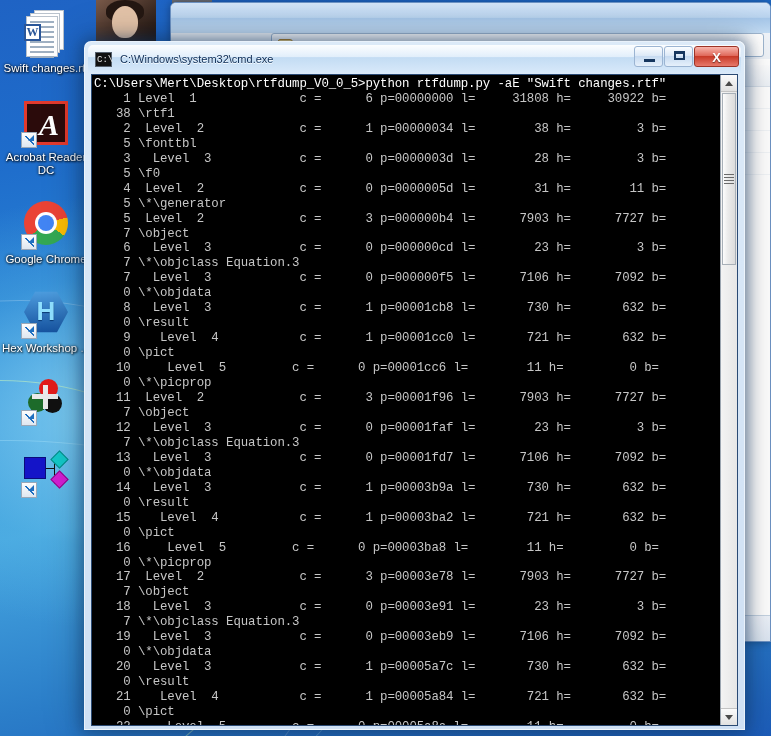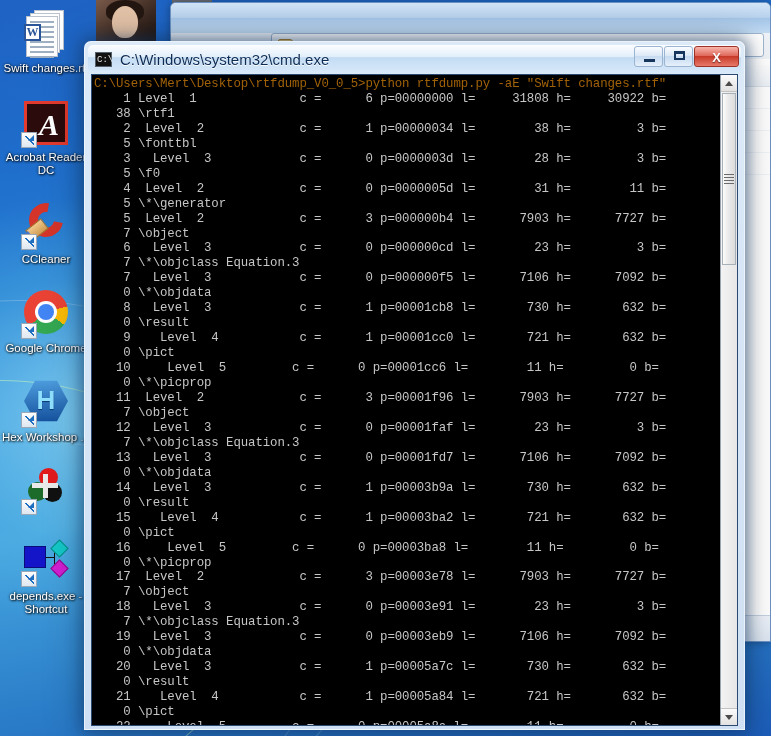--- a/index.html
+++ b/index.html
@@ -211,21 +211,21 @@
     background:linear-gradient(180deg, rgba(255,255,255,0.92) 0%, rgba(226,239,251,0.92) 42%,
       rgba(193,219,243,0.93) 45%, rgba(216,233,250,0.95) 100%);
     display:flex; align-items:center; padding-left:7px;
   }
   .cmd-ico {
     width:17px; height:15px; background:#111; border:1px solid #55606d;
     color:#e6e6e6; font:9px/14px "Liberation Mono", monospace;
     padding-left:1px; flex:none;
   }
   .cmd-title {
-    margin-left:8px; font-size:15px; color:#0d2c55;
+    margin-left:8px; font-size:11px; color:#0d2c55;
     text-shadow:0 1px 0 rgba(255,255,255,0.9);
     white-space:nowrap;
   }
   .cmd-btns { position:absolute; right:2px; top:1px; display:flex; gap:1px; }
   .wbtn {
     width:29px; height:21px; border:1px solid #9bb4d2; border-radius:3px;
     background:linear-gradient(#fbfdff 0%, #dde9f7 45%, #c7dbf1 50%, #e6f0fb 100%);
     position:relative; cursor:default;
   }
   .wbtn.close {
@@ -249,21 +249,21 @@
     border:1px solid #2a4a74;
   }
   .console {
     flex:1; overflow:hidden; background:#000;
     color:#c6c6c6;
     font-family:"Liberation Mono","DejaVu Sans Mono",monospace;
     font-size:12.4px; line-height:14.95px;
     white-space:pre; padding:2px 0 0 2px;
     letter-spacing:-0.1px;
   }
-  .console .prompt { color:#a16207; }
+  .console .prompt { color:#ffffff; }
   
   .cmd-scroll {
     width:17px; background:linear-gradient(90deg,#f3f3f3,#e6e6e6);
     border-left:1px solid #9aa4af; position:relative; flex:none;
   }
   .sb-arrow {
     height:17px; background:linear-gradient(#fbfbfb,#e1e1e1);
     border-bottom:1px solid #c3c3c3; position:relative;
   }
   .sb-arrow.bot { position:absolute; bottom:0; left:0; right:0; border-bottom:none; border-top:1px solid #c3c3c3; }
@@ -377,30 +377,20 @@
       <div class="glyph">
         <div class="ico-acro">
             <div class="a">A</div>
           </div>
         <div class="shortcut-arrow"></div>
       </div>
       <div class="label">Acrobat
 Reader DC</div>
     </div>
 
-    <div class="desk-icon" style="margin-top:14px">
-      <div class="glyph">
-        <div class="ico-cc">
-            <div class="c"></div>
-            <div class="brush"></div>
-          </div>
-        <div class="shortcut-arrow"></div>
-      </div>
-      <div class="label">CCleaner</div>
-    </div>
 
     <div class="desk-icon" style="margin-top:14px">
       <div class="glyph">
         <div class="ico-chrome">
             <div class="ring"></div>
             <div class="inner"></div>
             <div class="dot"></div>
           </div>
         <div class="shortcut-arrow"></div>
       </div>
@@ -439,22 +429,20 @@
           <div class="blk"></div>
           <div class="wire w1"></div>
             <div class="wire w2"></div>
           <div class="wire w3"></div>
             <div class="wire w4"></div>
           <div class="dia d1"></div>
             <div class="dia d2"></div>
         </div>
         <div class="shortcut-arrow"></div>
       </div>
-      <div class="label">depends.exe -
-Shortcut</div>
     </div>
 
   </div>
 
   <div class="cmd-win">
 
     <div class="cmd-titlebar">
       <div class="cmd-ico">C:\</div>
       <div class="cmd-title">C:\Windows\system32\cmd.exe</div>
       <div class="cmd-btns">

